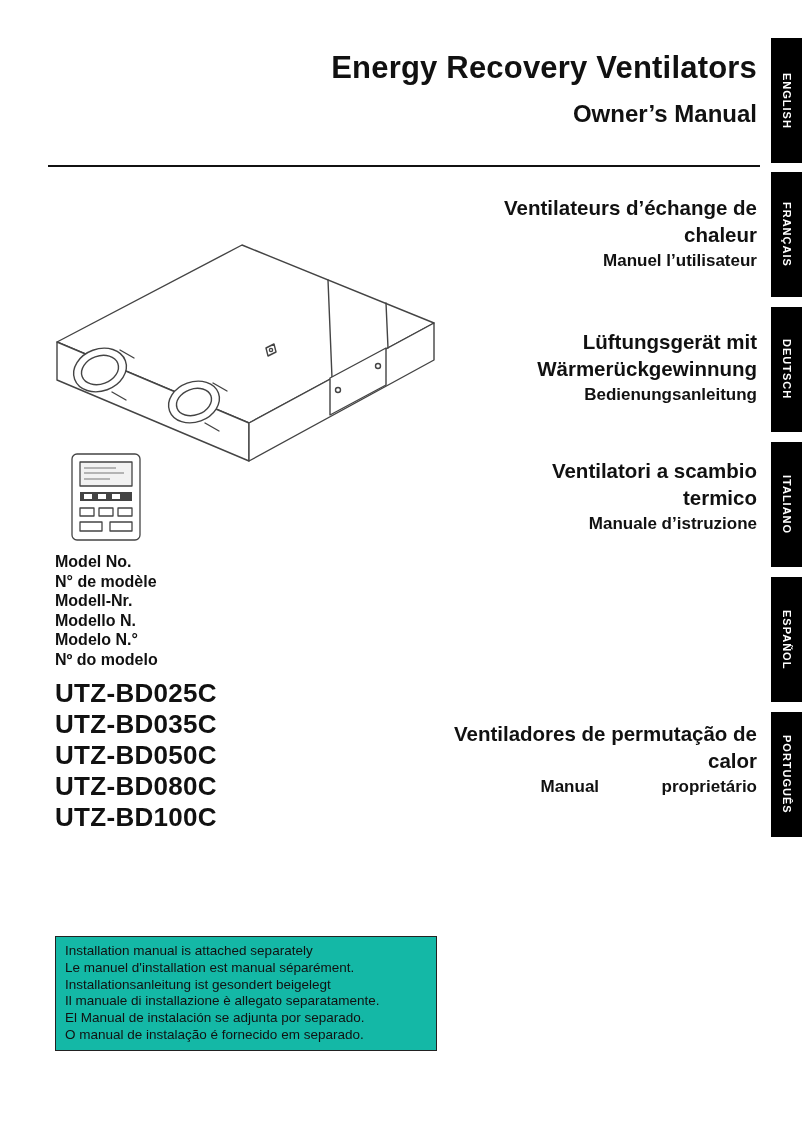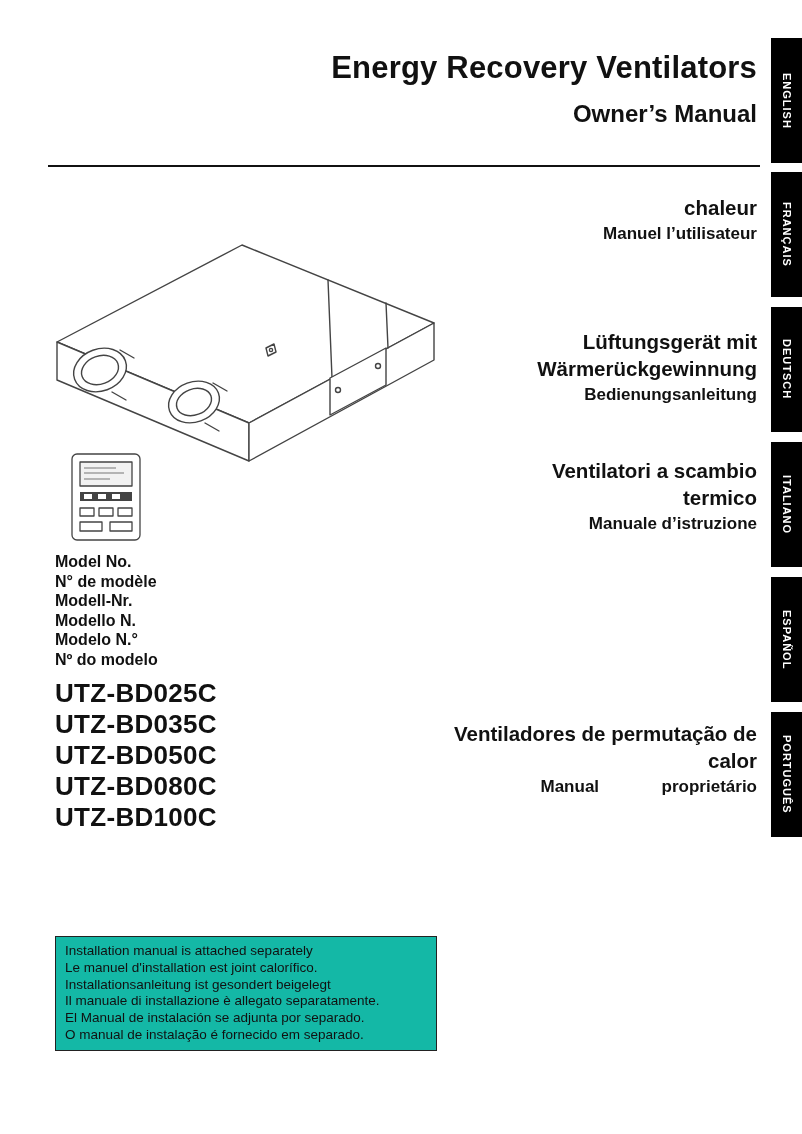--- a/index.html
+++ b/index.html
@@ -109,20 +109,21 @@
     </div>
   <div class="lang-tab" style="top:712px">
       <span class="vtext">PORTUGUÊS</span>
     </div>
 
   <div class="main-title">Energy Recovery Ventilators</div>
   <div class="main-subtitle">Owner’s Manual</div>
   <div class="rule"></div>
 
   <div class="trans fr">
+    <div class="t-line">Ventilateurs d’échange de</div>
     <div class="t-line">chaleur</div>
     <div class="t-sub">Manuel l’utilisateur</div>
   </div>
   <div class="trans de">
     <div class="t-line">Lüftungsgerät mit</div>
     <div class="t-line">Wärmerückgewinnung</div>
     <div class="t-sub">Bedienungsanleitung</div>
   </div>
   <div class="trans it">
     <div class="t-line">Ventilatori a scambio</div>
@@ -200,20 +201,20 @@
       <div class="model-number">UTZ-BD025C</div>
       <div class="model-number">UTZ-BD035C</div>
       <div class="model-number">UTZ-BD050C</div>
       <div class="model-number">UTZ-BD080C</div>
       <div class="model-number">UTZ-BD100C</div>
     </div>
   </div>
 
   <div class="note-box">
     <div class="note-line">Installation manual is attached separately</div>
-    <div class="note-line">Le manuel d'installation est joint calorífico.</div>
+    <div class="note-line">Le manuel d'installation est manual séparément.</div>
     <div class="note-line">Installationsanleitung ist gesondert beigelegt</div>
     <div class="note-line">Il manuale di installazione è allegato separatamente.</div>
     <div class="note-line">El Manual de instalación se adjunta por separado.</div>
     <div class="note-line">O manual de instalação é fornecido em separado.</div>
   </div>
 
 </div>
 
 </body></html>

